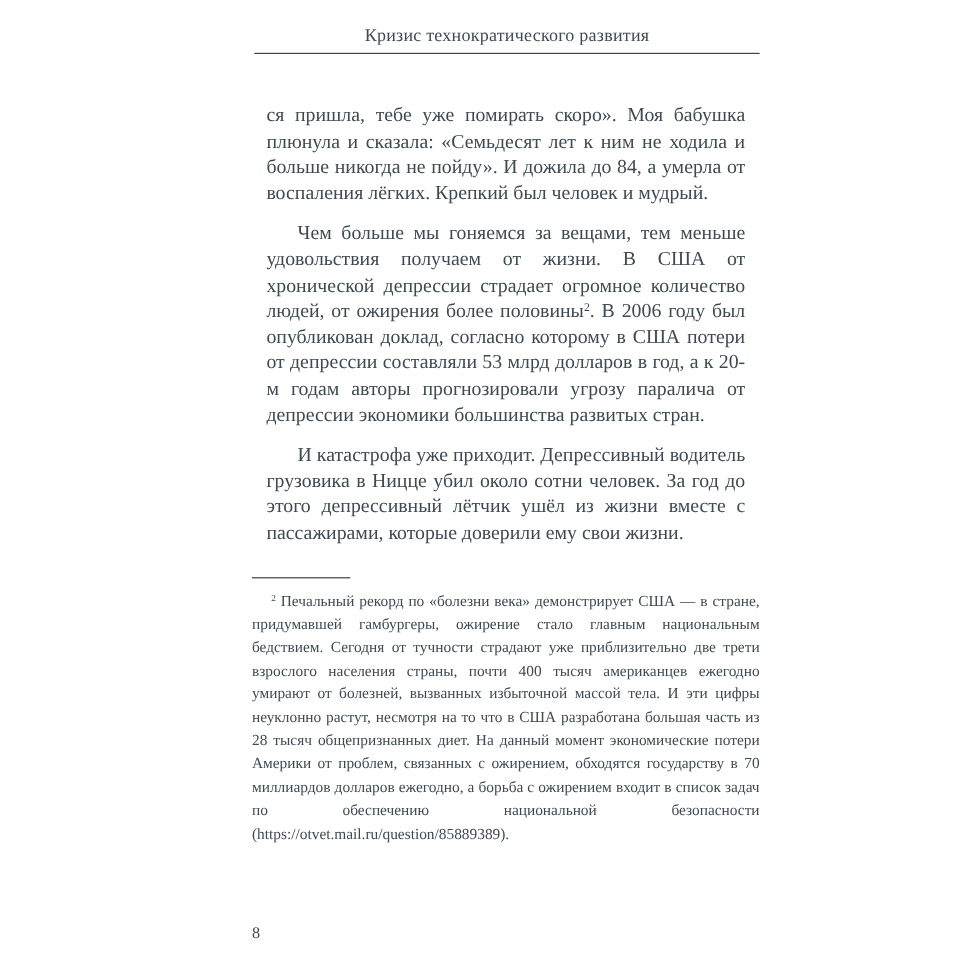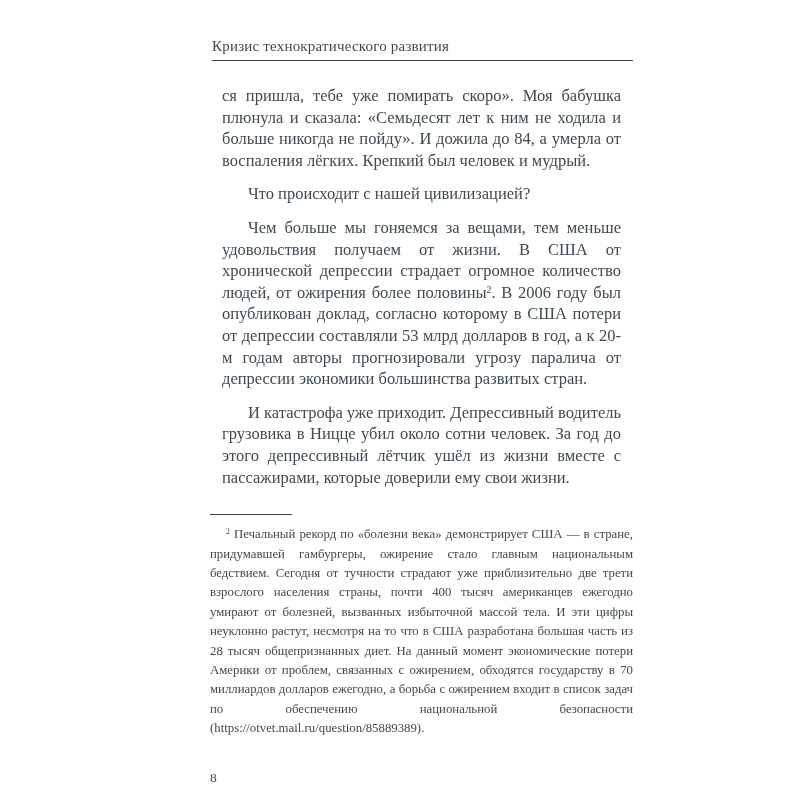--- a/index.html
+++ b/index.html
@@ -13,22 +13,23 @@
     height: 800px;
     background: var(--paper, #ffffff);
     font-family: "Liberation Serif", "DejaVu Serif", serif;
     color: var(--ink, #3e4a52);
     overflow: hidden;
     -webkit-font-smoothing: antialiased;
   }
   .running-head {
     position: absolute;
     left: 212px;
-    top: 38px;
+    top: 22px;
     width: 421px;
+    text-align: center;
   }
   .running-title {
     font-size: 15px;
     line-height: 17px;
     letter-spacing: 0.2px;
     padding-bottom: 5px;
     border-bottom: 1.5px solid var(--rule, #3c434a);
   }
   .content {
     position: absolute;
@@ -76,21 +77,20 @@
 
 <div class="page" style="--ink: #3e4a52; --rule: #3c434a; --paper: #ffffff;">
 
   <div class="running-head">
     <div class="running-title">Кризис технократического развития</div>
   </div>
 
   <div class="content">
     <div>
         <p class="para no-indent">ся пришла, тебе уже помирать скоро». Моя бабушка плюнула и сказала: «Семьдесят лет к ним не ходила и больше никогда не пойду». И дожила до 84, а умерла от воспаления лёгких. Крепкий был человек и мудрый.</p>
-        <p class="para">Что происходит с нашей цивилизацией?</p>
         <p class="para">Чем больше мы гоняемся за вещами, тем меньше удовольствия получаем от жизни. В США от хронической депрессии страдает огромное количество людей, от ожирения более половины<sup>2</sup>. В 2006 году был опубликован доклад, согласно которому в США потери от депрессии составляли 53 млрд долларов в год, а к 20-м годам авторы прогнозировали угрозу паралича от депрессии экономики большинства развитых стран.</p>
         <p class="para">И катастрофа уже приходит. Депрессивный водитель грузовика в Ницце убил около сотни человек. За год до этого депрессивный лётчик ушёл из жизни вместе с пассажирами, которые доверили ему свои жизни.</p>
       </div>
     <hr class="footnote-sep">
     <div class="footnotes">
         <p class="footnote"><sup>2</sup> Печальный рекорд по «болезни века» демонстрирует США — в стране, придумавшей гамбургеры, ожирение стало главным национальным бедствием. Сегодня от тучности страдают уже приблизительно две трети взрослого населения страны, почти 400 тысяч американцев ежегодно умирают от болезней, вызванных избыточной массой тела. И эти цифры неуклонно растут, несмотря на то что в США разработана большая часть из 28 тысяч общепризнанных диет. На данный момент экономические потери Америки от проблем, связанных с ожирением, обходятся государству в 70 миллиардов долларов ежегодно, а борьба с ожирением входит в список задач по обеспечению национальной безопасности (https://otvet.mail.ru/question/85889389).</p>
       </div>
   </div>
 
   <div class="page-number">8</div>

